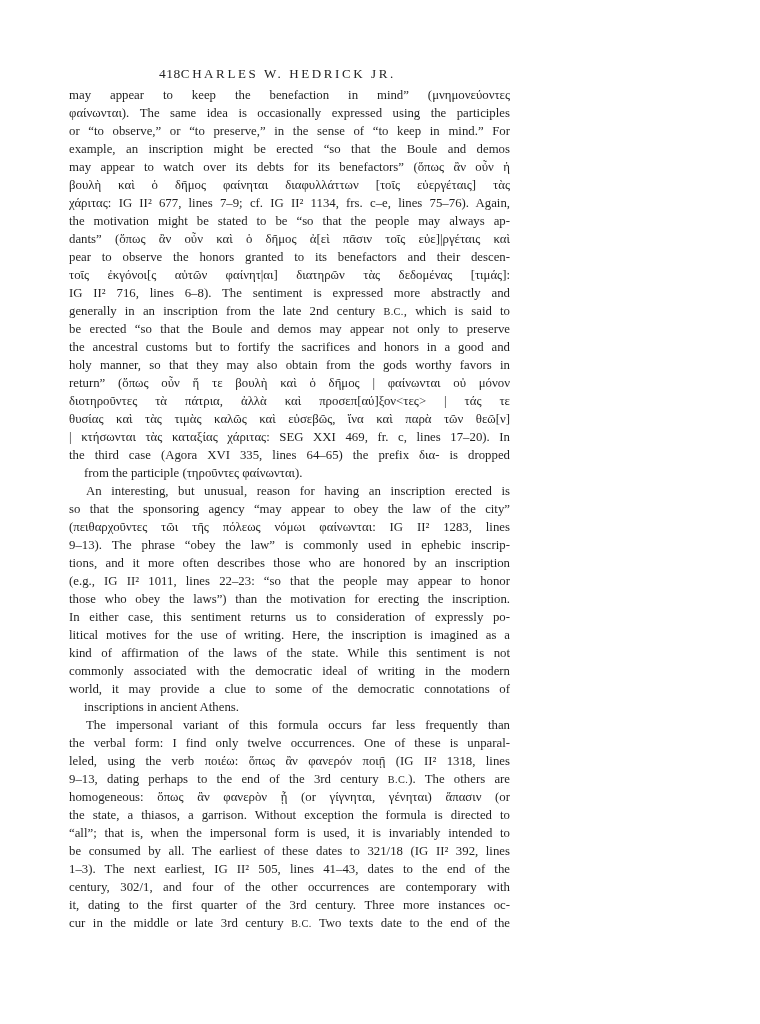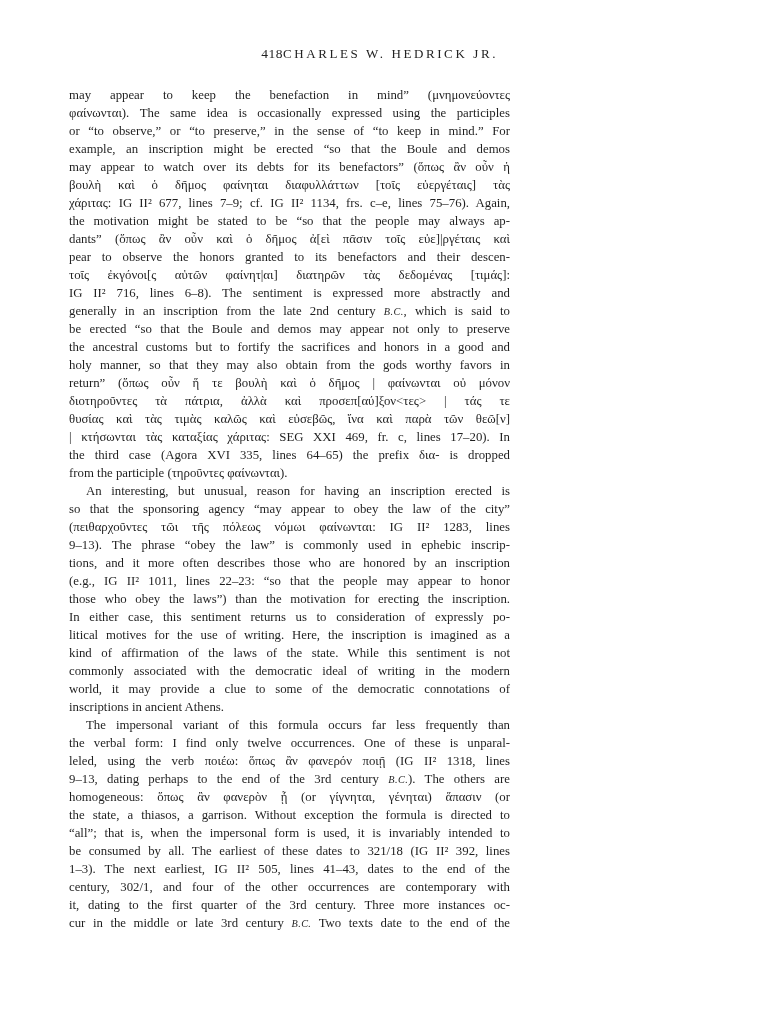--- a/index.html
+++ b/index.html
@@ -6,35 +6,35 @@
   body{
     width:760px;height:1024px;
     background:#e9e9e9;
     font-family:"Liberation Serif","DejaVu Serif",serif;
   }
   .page{
     position:relative;width:760px;height:1024px;
     background:#ffffff;color:#1f1f1f;overflow:hidden;
   }
   .header{
-    position:absolute;left:57px;top:46px;width:441px;
-    display:flex;justify-content:flex-end;align-items:baseline;
+    position:absolute;left:57px;top:66px;width:441px;
+    display:flex;justify-content:center;align-items:baseline;
   }
   .pagenum{font-size:13.5px;letter-spacing:0.5px;}
   .runhead{font-size:13px;letter-spacing:2.6px;color:#222222;}
   .textblock{position:absolute;left:69px;top:86px;width:441px;}
   .line{
     height:18px;line-height:18px;font-size:12.8px;
     white-space:nowrap;
     text-align:justify;text-align-last:justify;text-justify:inter-word;
   }
-  .line.flush{text-align-last:left;}
+  .line.flush{text-align-last:left;margin-left:15px;}
   .line.indent{text-indent:17px;}
   .i{}
-  .sc{font-size:0.8em;letter-spacing:0.4px;font-style:italic;}
+  .sc{font-size:0.8em;letter-spacing:0.4px;}
 </style>
 </head>
 <body>
 
 <div class="page">
   <div class="header">
     <span class="pagenum">418</span>
     <span class="runhead">CHARLES W. HEDRICK JR.</span>
   </div>
   <div class="textblock">

